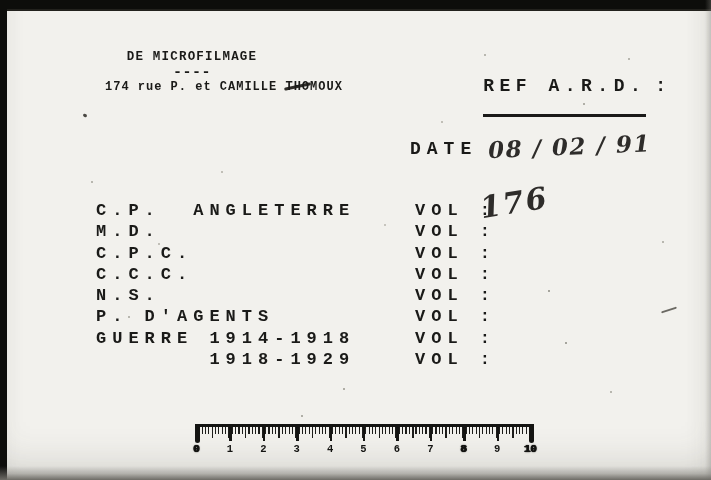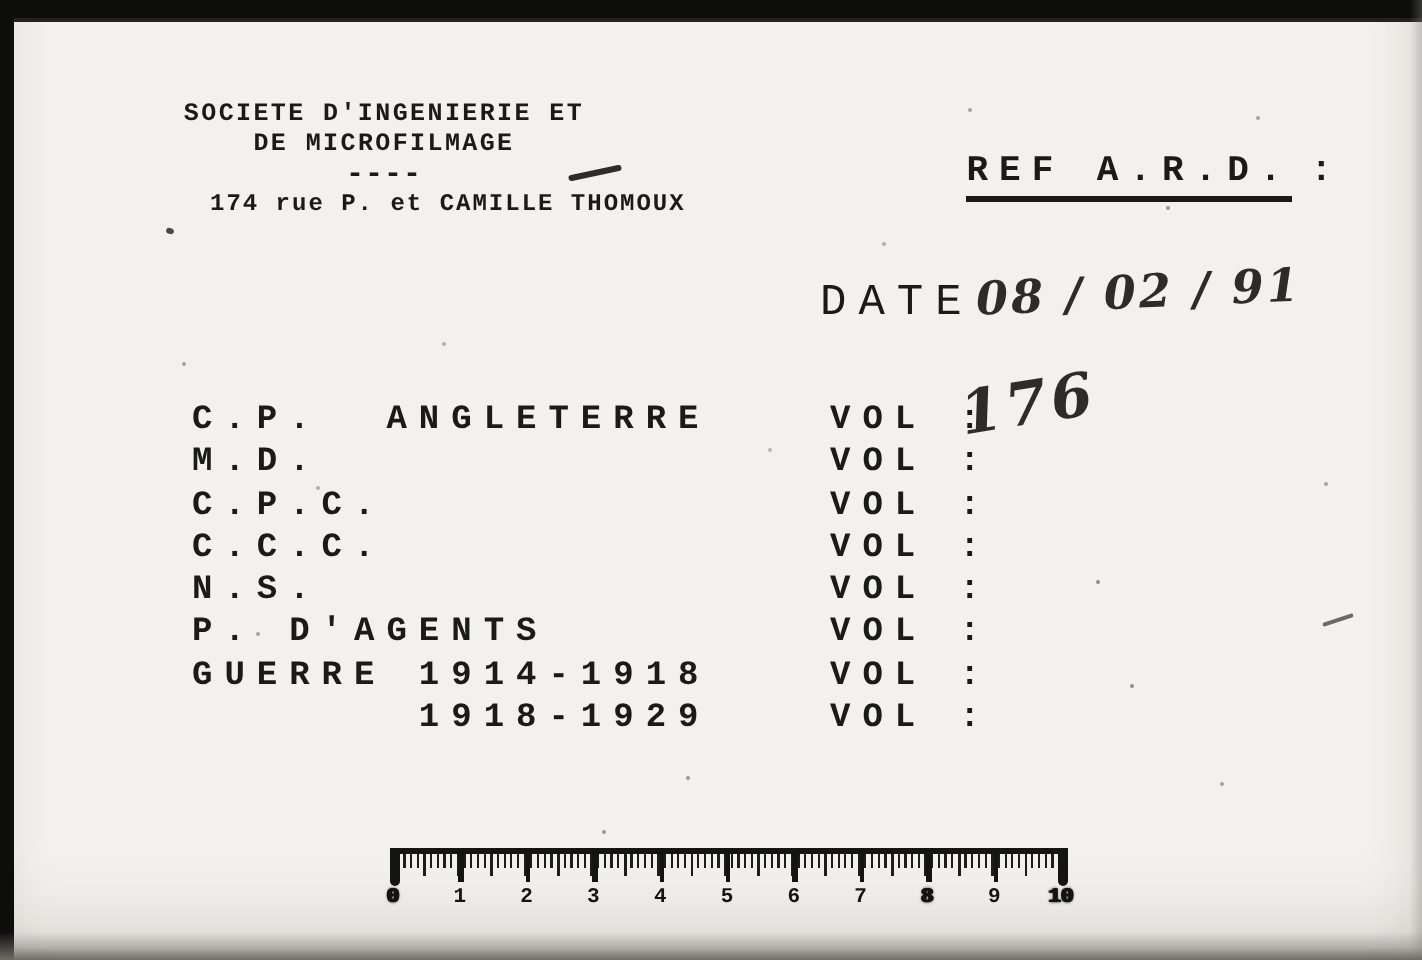--- a/index.html
+++ b/index.html
@@ -39,26 +39,26 @@
   .pen-mark-2{position:absolute;left:661px;top:309px;width:16px;height:2px;background:#6b6963;border-radius:1px;transform:rotate(-18deg);}
 
   
   .company{position:absolute;left:68px;top:50px;width:248px;text-align:center;font-weight:bold;}
   .company .name{font-size:12.5px;letter-spacing:1.2px;line-height:15px;white-space:pre;}
   .company .divider{font-size:15px;letter-spacing:.5px;line-height:9px;height:10px;margin:3px 0 2px 0;font-weight:bold;}
   .company .addr{font-size:12px;letter-spacing:1px;line-height:14px;white-space:pre;margin-left:37px;}
 
   
   .ref{position:absolute;left:418px;top:56px;font-weight:bold;font-size:18px;letter-spacing:5.5px;white-space:pre;}
-  .ref .ref-label{border-bottom:3px solid var(--ink);padding-bottom:2px;margin-top:39px;}
+  .ref .ref-label{border-bottom:3px solid var(--ink);padding-bottom:18px;margin-top:39px;}
   .ref .ref-colon{margin-left:9px;}
 
   
   .date-line{position:absolute;left:410px;top:139px;}
-  .date-label{font-weight:normal;font-size:22px;letter-spacing:6px;}
+  .date-label{font-weight:bold;font-size:18px;letter-spacing:6px;}
   .handwritten{font-family:"DejaVu Serif","Liberation Serif",serif;font-style:italic;font-weight:bold;color:#2e2c2a;}
   .date-value{position:absolute;left:78px;top:-7px;font-size:23px;letter-spacing:1.5px;white-space:pre;transform:rotate(-2.5deg);width:200px;}
 
   
   .entries{position:absolute;left:96px;top:200px;width:560px;}
   .entry-row{position:relative;height:21.3px;line-height:21.3px;font-weight:bold;font-size:17px;letter-spacing:6px;}
   .entry-item{white-space:pre;}
   .entry-vol{position:absolute;left:319px;top:0;white-space:pre;font-family:Liberation Mono, monospace;}
   .entry-value{position:absolute;left:384px;top:-12px;font-size:30px;letter-spacing:2px;transform:rotate(-9deg);line-height:30px;}
 
@@ -82,21 +82,20 @@
   <div class="edge-top"></div>
   <div class="edge-left"></div>
   <div class="edge-right"></div>
   <div class="edge-bottom"></div>
   <div class="specks"></div>
   <div class="pen-dot"></div>
   <div class="pen-mark-1"></div>
   <div class="pen-mark-2"></div>
 
   <div class="company">
-    <div class="name">SOCIETE D'INGENIERIE ET</div>
     <div class="name">DE MICROFILMAGE</div>
     <div class="divider">----</div>
     <div class="addr">174 rue P. et CAMILLE THOMOUX</div>
   </div>
 
   <div class="ref">
     <span class="ref-label">REF A.R.D.</span><span class="ref-colon">:</span>
   </div>
 
   <div class="date-line">

